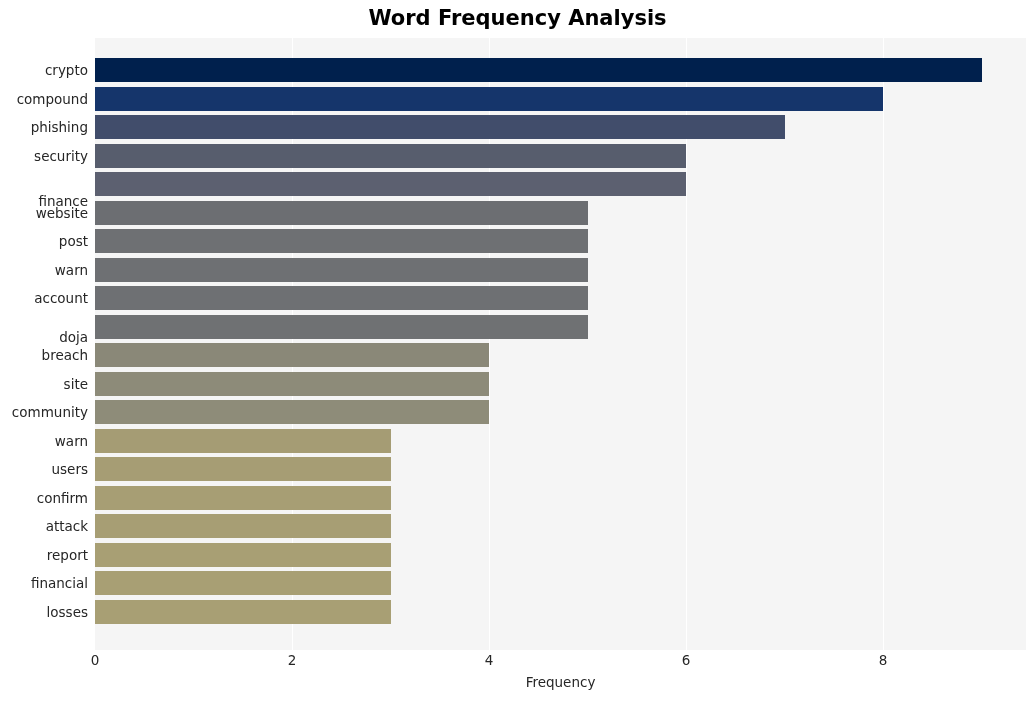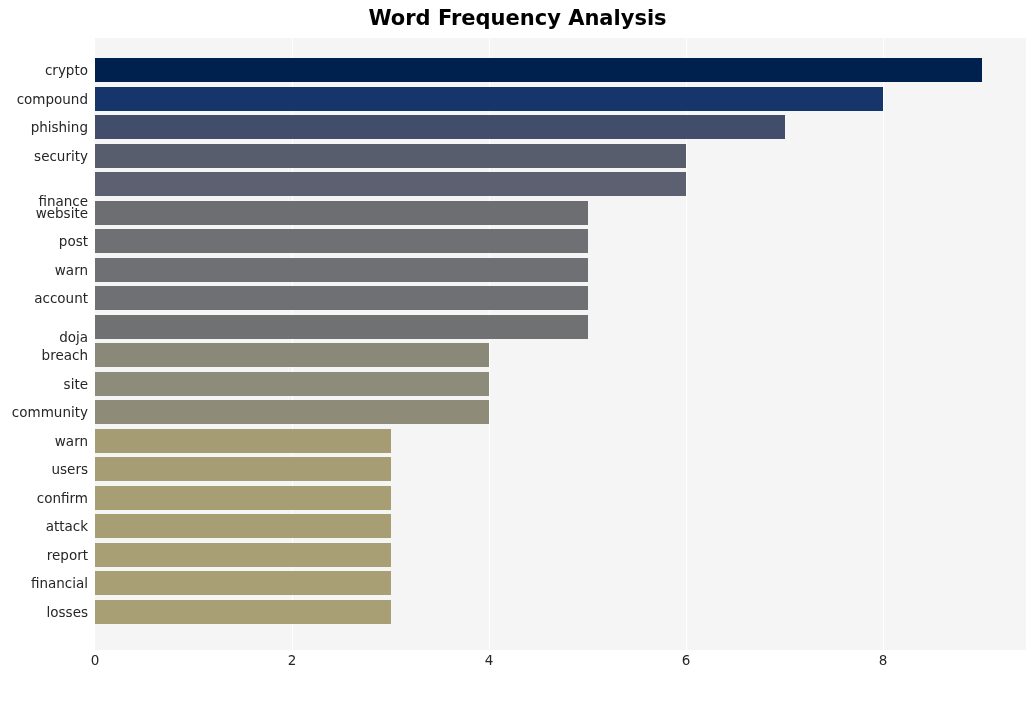--- a/index.html
+++ b/index.html
@@ -172,14 +172,15 @@
     </div>
 
   <div id="x-ticks">
       <div class="x-tick" style="left: 95px;">0</div>
       <div class="x-tick" style="left: 292.037px;">2</div>
       <div class="x-tick" style="left: 489.074px;">4</div>
       <div class="x-tick" style="left: 686.111px;">6</div>
       <div class="x-tick" style="left: 883.148px;">8</div>
     </div>
 
+  <div id="x-axis-label">Frequency</div>
 
 </div>
 
 </body></html>

